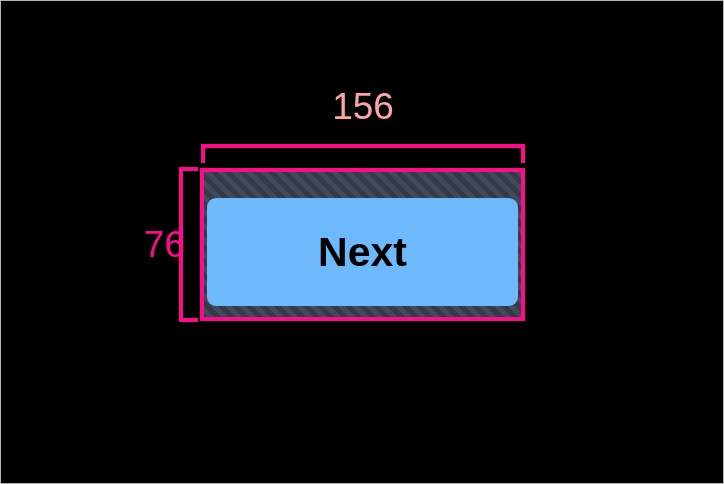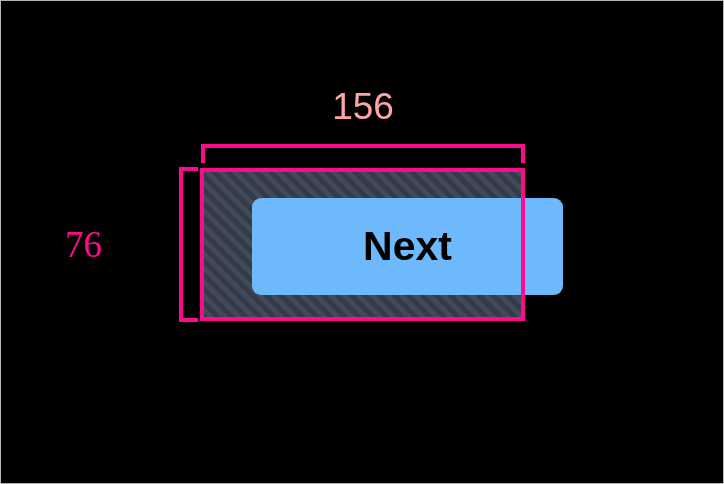--- a/index.html
+++ b/index.html
@@ -62,31 +62,30 @@
     border: 4px solid #ff0a8c;
     pointer-events: none;
   }
 
   
   #next-button {
     position: absolute;
     left: 206px;
     top: 197px;
     width: 311px;
-    height: 97px;
+    height: 108px;
     box-sizing: border-box;
     background: #6db9fb;
     border: none;
     border-radius: 9px;
     display: flex;
     align-items: center;
     justify-content: center;
     padding: 16px;
     cursor: pointer;
-    margin-left: 45px;
   }
 
   #next-label {
     color: #000000;
     font-family: "Liberation Sans", "DejaVu Sans", sans-serif;
     font-size: 41px;
     font-weight: bold;
     letter-spacing: 0px;
     line-height: 1;
     user-select: none;
@@ -155,25 +154,26 @@
     left: 0;
     width: 19px;
     height: 4px;
     background: #ff0a8c;
   }
   #height-caliper .tick.top    { top: 0; }
   #height-caliper .tick.bottom { bottom: 0; }
 
   #height-value {
     position: absolute;
-    left: 64px;
+    left: 92px;
     top: 224px;
     width: 92px;
+    text-align: right;
     color: #ff0a8c;
-    font-family: Liberation Serif, serif;
+    font-family: Liberation Sans, sans-serif;
     font-size: 37px;
     font-weight: normal;
     line-height: 1.1;
     user-select: none;
   }
 </style>
 </head>
 <body>
 
 <div id="stage">

